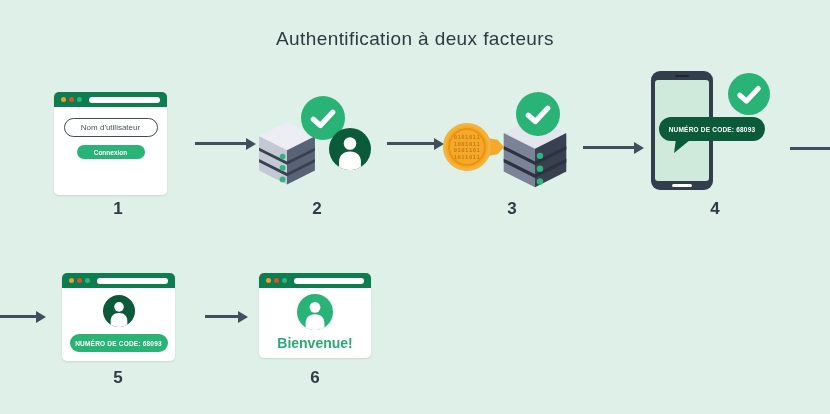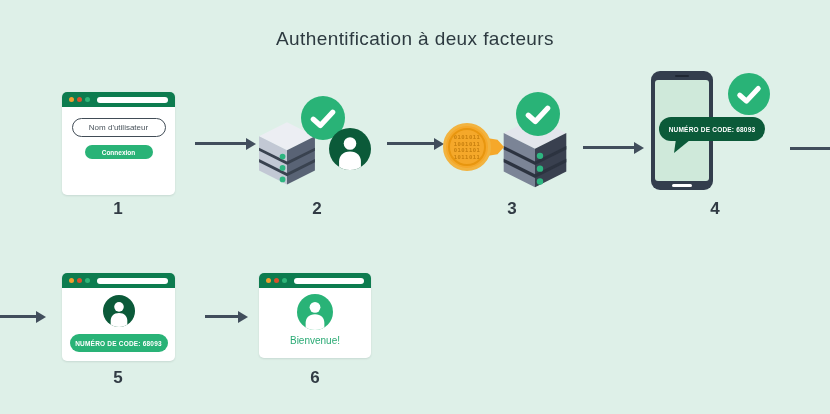--- a/index.html
+++ b/index.html
@@ -73,30 +73,30 @@
   
   .bubble{position:absolute;background:#0b5a39;border-radius:12px;color:#fff;
         font-size:6.5px;font-weight:bold;display:flex;align-items:center;justify-content:center;
         letter-spacing:.2px;z-index:3;}
   .bubble .tail{position:absolute;left:16px;top:100%;margin-top:-2px;width:0;height:0;
         border-top:15px solid #0b5a39;border-right:14px solid transparent;transform:rotate(8deg);}
 
   
   .code-pill{width:98px;height:18px;border-radius:10px;background:#29b377;color:#fff;
         font-size:6.5px;font-weight:bold;display:flex;align-items:center;justify-content:center;letter-spacing:.2px;}
-  .welcome{font-size:10px;color:#2aaa74;font-weight:400;}
+  .welcome{font-size:14px;color:#2aaa74;font-weight:700;}
 </style>
 </head>
 <body>
 
 <div class="canvas">
 
   <div class="title">Authentification à deux facteurs</div>
 
-  <div class="browser" style="left:62px;top:92px;width:113px;height:103px;text-align:center;">
+  <div class="browser" style="left:54px;top:92px;width:113px;height:103px;text-align:center;">
     <div class="bhead">
       <span class="dot d1"></span>
       <span class="dot d2"></span>
       <span class="dot d3"></span>
       <span class="addr"></span>
     </div>
     <div class="bbody" style="padding-top:11px;gap:8px;">
       <div class="pill-input">Nom d'utilisateur</div>
       <div class="login-btn">Connexion</div>
     </div>

